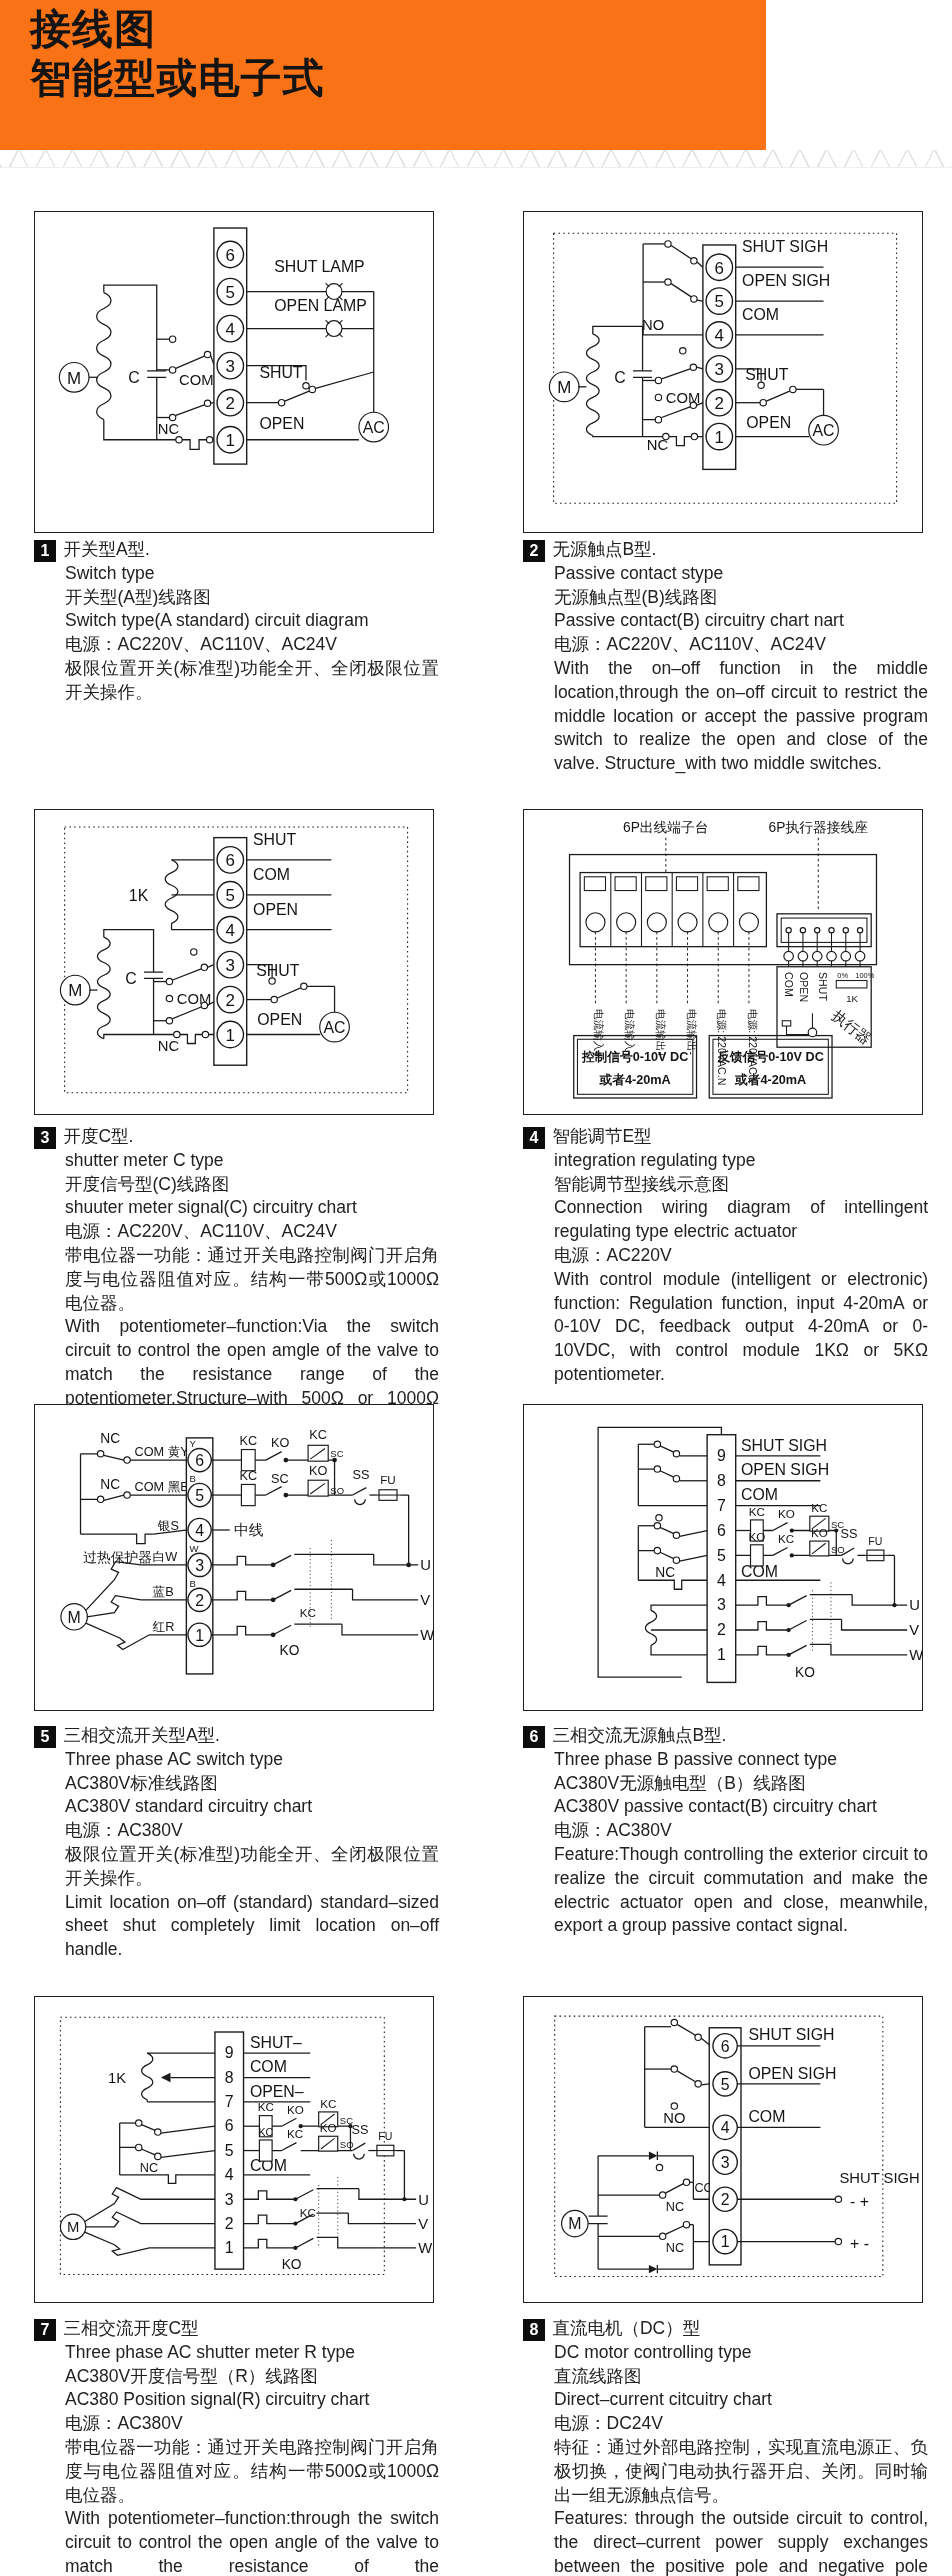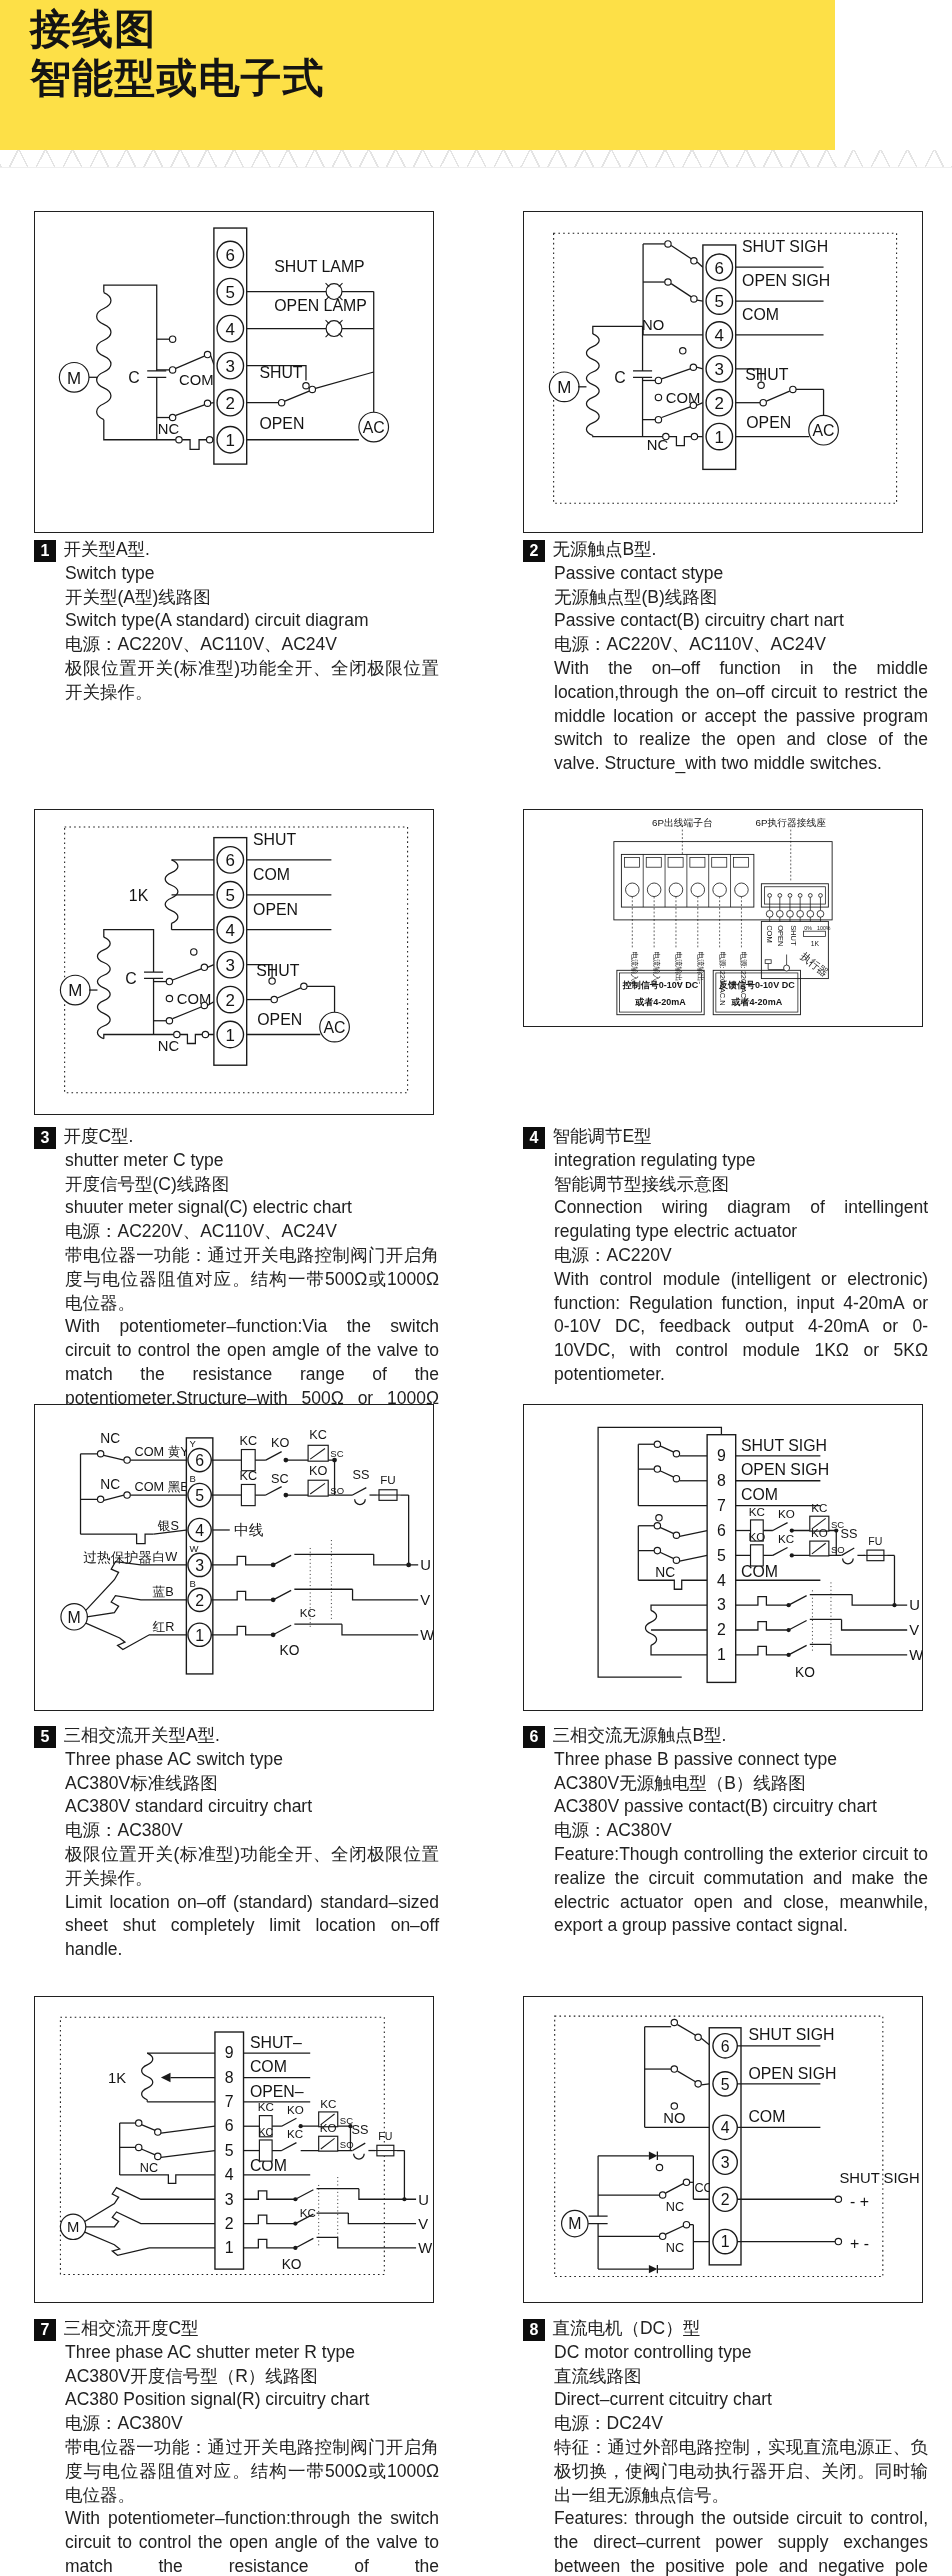--- a/index.html
+++ b/index.html
@@ -1,19 +1,19 @@
 <!DOCTYPE html>
 <html style="font-size:8.5px"><head>
 <meta charset="utf-8">
 <style>
   *{margin:0;padding:0;box-sizing:border-box}
   html,body{background:#fff}
   .page{position:relative;width:953px;height:2576px;background:#fff;overflow:hidden;
         font-family:"Liberation Sans","DejaVu Sans",sans-serif;color:#1c1c1c}
-  .header{position:absolute;left:0;top:0;width:835px;height:150px;background:#fde047}
+  .header{position:absolute;left:0;top:0;width:766px;height:150px;background:#f97316}
   .titles{position:absolute;left:30px;top:5.3px;font-size:41px;font-weight:700;line-height:1.18;
           color:#141414;letter-spacing:1.1px;font-family:"Liberation Sans","DejaVu Sans",sans-serif}
   .band{position:absolute;left:0;top:150px;width:953px;height:18px;background:
         repeating-linear-gradient(63deg,#e4e4e4 0 1.6px,rgba(0,0,0,0) 1.6px 24px),
         repeating-linear-gradient(-63deg,#e4e4e4 0 1.6px,rgba(0,0,0,0) 1.6px 24px),#fff;
         border-bottom:0.5px solid #eee}
   .dbox{position:absolute;border:1.1px solid #202020;background:#fff}
   .section{position:absolute;width:405px;font-size:17.5px;line-height:1.36;color:#222;text-align:justify}
   .s-head{display:flex;gap:7.4px;align-items:flex-start;text-align:left}
   .badge{flex:0 0 auto;width:22px;height:22px;background:#0d0d0d;color:#fff;font-size:16px;font-weight:700;
@@ -310,21 +310,21 @@
           <circle class="cc" cx="508" cy="333" r="6"></circle>
         <path class="w" d="M514 333 H566 M566 333 V382"></path>
         <text class="t30" x="420" y="406">OPEN</text>
         <path class="w" d="M400 424 H539"></path>
         <circle class="cc" cx="566" cy="410" r="28"></circle>
         <text class="t30 mid" x="566" y="421">AC</text>
       </g>
     </svg>
   </div>
 
-  <div class="dbox" style="left:523px;top:809px;width:400px;height:218px">
+  <div class="dbox" style="left:523px;top:809px;width:400px;height:306px">
     <svg viewBox="0 0 752 574">
       <text class="t26 mid" x="268" y="42">6P出线端子台</text>
       <path class="ld" d="M268 52 V118"></path>
       <text class="t26 mid" x="556" y="42">6P执行器接线座</text>
       <path class="ld" d="M556 52 V192"></path>
       <rect class="w" x="86" y="84" width="580" height="208"></rect>
       <g>
         <rect class="w" x="106" y="118" width="352" height="140"></rect>
         <path class="wt" d="M164 118 V258 M222 118 V258 M280 118 V258 M338 118 V258 M396 118 V258"></path>
         <rect class="wt" x="114" y="126" width="40" height="26"></rect>
@@ -397,21 +397,21 @@
   </div>
 
   <div class="section" style="left:34px;top:1125px">
     <div class="s-head">
       <span class="badge">3</span>
       <span>开度C型.</span>
     </div>
     <div class="s-rest">
       <div>shutter meter C type</div>
       <div>开度信号型(C)线路图</div>
-      <div>shuuter meter signal(C) electric chart</div>
+      <div>shuuter meter signal(C) circuitry chart</div>
       <div>电源：AC220V、AC110V、AC24V</div>
       <div>带电位器一功能：通过开关电路控制阀门开启角度与电位器阻值对应。结构一带500Ω或1000Ω电位器。</div>
       <div>With potentiometer–function:Via the switch circuit to control the open amgle of the valve to match the resistance range of the potentiometer.Structure–with 500Ω or 1000Ω potentiometer.</div>
     </div>
   </div>
 
   <div class="section" style="left:523px;top:1125px">
     <div class="s-head">
       <span class="badge">4</span>
       <span>智能调节E型</span>

